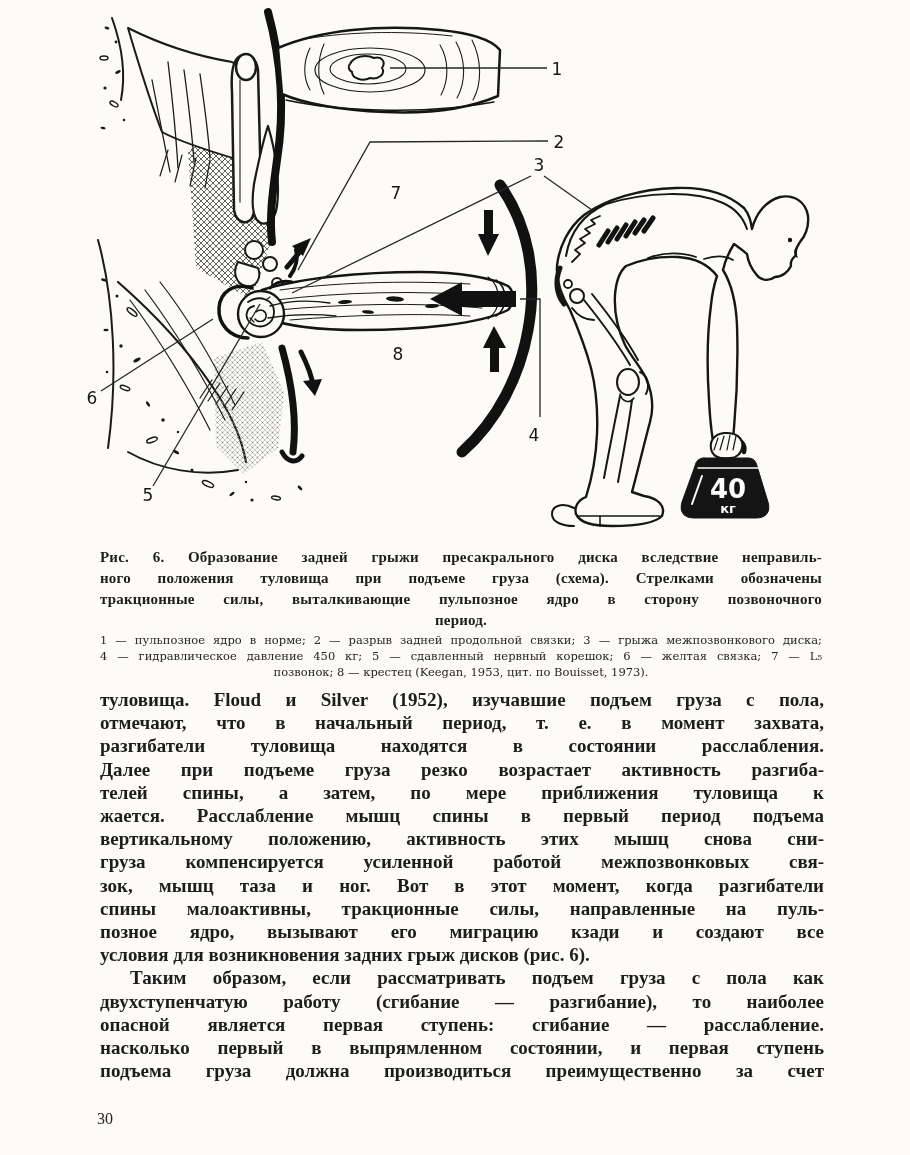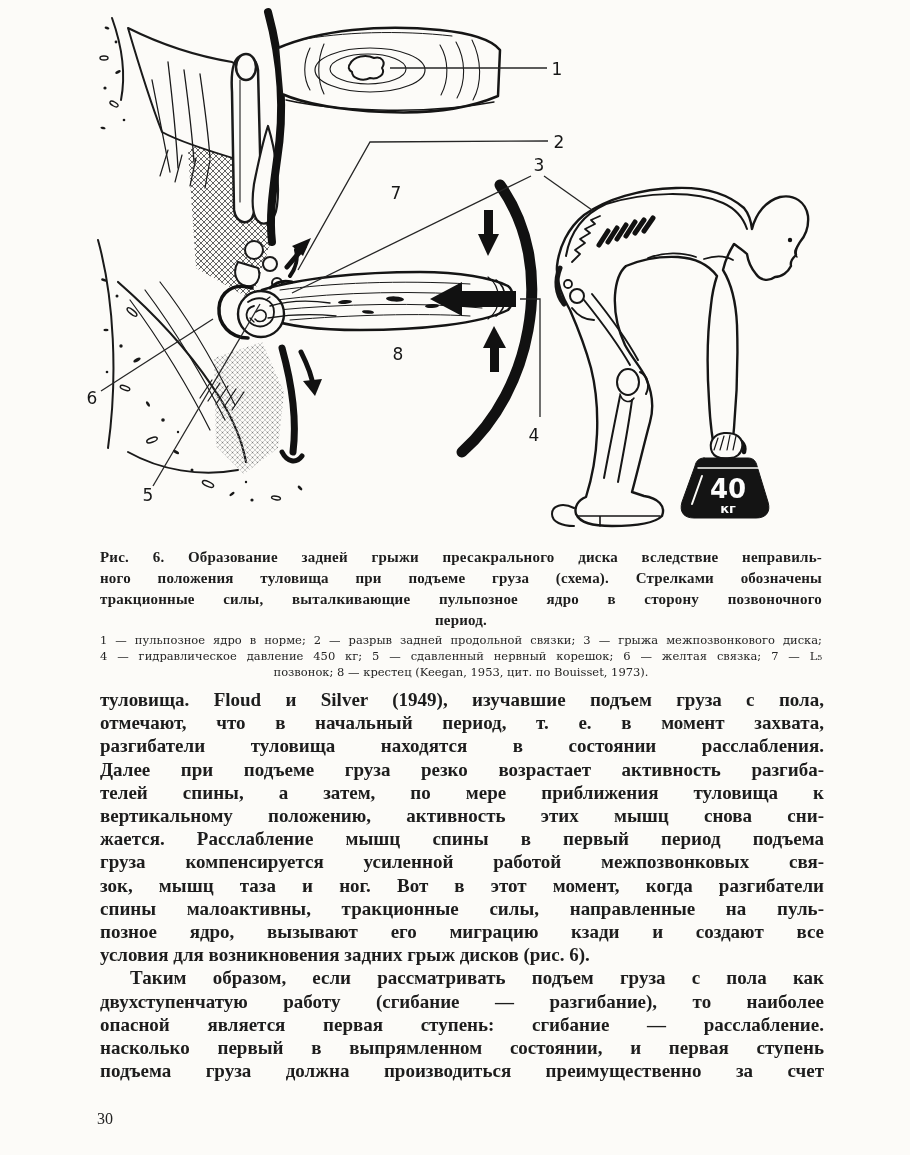--- a/index.html
+++ b/index.html
@@ -274,27 +274,27 @@
       <div class="cap-line center-line">период.</div>
     </div>
 
   <div class="legend">
       <div class="leg-line">1 — пульпозное ядро в норме; 2 — разрыв задней продольной связки; 3 — грыжа межпозвонкового диска;</div>
       <div class="leg-line">4 — гидравлическое давление 450 кг; 5 — сдавленный нервный корешок; 6 — желтая связка; 7 — L₅</div>
       <div class="leg-line center-line">позвонок; 8 — крестец (Keegan, 1953, цит. по Bouisset, 1973).</div>
     </div>
 
   <div class="bodytext">
-      <div class="bline">туловища. Floud и Silver (1949), изучавшие подъем груза с пола,</div>
+      <div class="bline">туловища. Floud и Silver (1952), изучавшие подъем груза с пола,</div>
       <div class="bline">отмечают, что в начальный период, т. е. в момент захвата,</div>
       <div class="bline">разгибатели туловища находятся в состоянии расслабления.</div>
       <div class="bline">Далее при подъеме груза резко возрастает активность разгиба-</div>
       <div class="bline">телей спины, а затем, по мере приближения туловища к</div>
+      <div class="bline">жается. Расслабление мышц спины в первый период подъема</div>
       <div class="bline">вертикальному положению, активность этих мышц снова сни-</div>
-      <div class="bline">жается. Расслабление мышц спины в первый период подъема</div>
       <div class="bline">груза компенсируется усиленной работой межпозвонковых свя-</div>
       <div class="bline">зок, мышц таза и ног. Вот в этот момент, когда разгибатели</div>
       <div class="bline">спины малоактивны, тракционные силы, направленные на пуль-</div>
       <div class="bline">позное ядро, вызывают его миграцию кзади и создают все</div>
       <div class="bline no-stretch">условия для возникновения задних грыж дисков (рис. 6).</div>
       <div class="bline indent">Таким образом, если рассматривать подъем груза с пола как</div>
       <div class="bline">двухступенчатую работу (сгибание — разгибание), то наиболее</div>
       <div class="bline">опасной является первая ступень: сгибание — расслабление.</div>
       <div class="bline">насколько первый в выпрямленном состоянии, и первая ступень</div>
       <div class="bline">подъема груза должна производиться преимущественно за счет</div>

